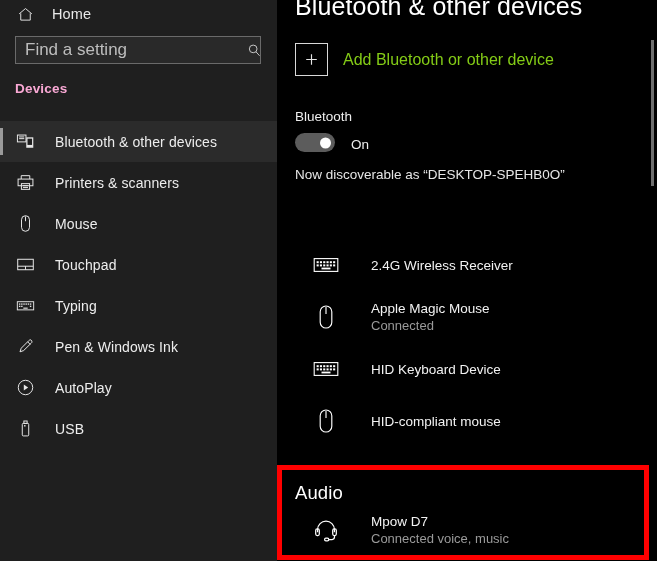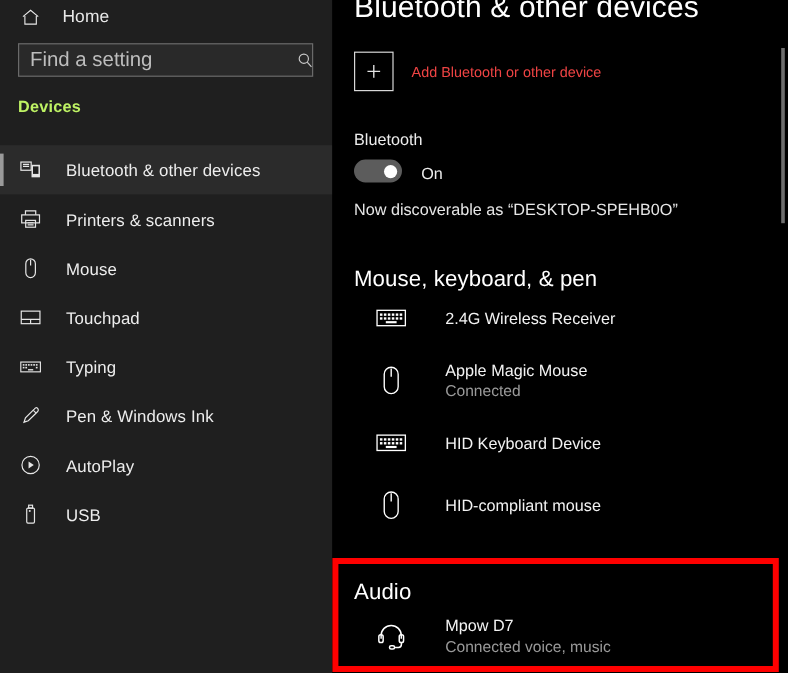--- a/index.html
+++ b/index.html
@@ -76,21 +76,21 @@
     padding: 0;
   }
   .search-input::placeholder { color: #bdbdbd; opacity: 1; }
   .search-icon { flex: none; width: 16px; height: 16px; display:flex; align-items:center; justify-content:center; }
 
   .section-title {
     position: absolute;
     left: 15px; top: 81px;
     font-size: 13.5px;
     font-weight: bold;
-    color: #bef264;
+    color: #f9a8d4;
     letter-spacing: .2px;
   }
 
   #nav {
     position: absolute;
     left: 0; top: 121px;
     width: 277px;
   }
   .nav-item {
     position: relative;
@@ -155,22 +155,22 @@
     width: 33px; height: 33px;
     border: 1.4px solid #d8d8d8;
     box-sizing: border-box;
     display: flex;
     align-items: center;
     justify-content: center;
     flex: none;
     margin-right: 15px;
   }
   .add-label {
-    font-size: 12px;
-    color: #ef4444;
+    font-size: 16px;
+    color: #84cc16;
     white-space: nowrap;
   }
 
   .bt-label {
     position: absolute;
     left: 18px; top: 109px;
     font-size: 13.5px;
     color: #ededed;
   }
   .toggle-row {
@@ -422,21 +422,20 @@
 
     <div class="toggle-row">
       <div class="toggle">
         <span class="knob"></span>
       </div>
       <span class="toggle-state">On</span>
     </div>
 
     <div class="discoverable">Now discoverable as “DESKTOP-SPEHB0O”</div>
 
-    <div class="group-head" style="top:221px;">Mouse, keyboard, &amp; pen</div>
 
     <div class="device" style="top:248px;">
       <span class="device-icon">
         <svg width="28" height="28" viewBox="0 0 28 28" fill="none" stroke="#ffffff" stroke-width="1.1">
           <rect x="2.2" y="7.6" width="23.6" height="12.8"></rect>
           <g fill="#ffffff" stroke="none">
             <rect x="4.6" y="10.2" width="2.1" height="2"></rect>
             <rect x="7.9" y="10.2" width="2.1" height="2"></rect>
             <rect x="11.2" y="10.2" width="2.1" height="2"></rect>
             <rect x="14.5" y="10.2" width="2.1" height="2"></rect>

